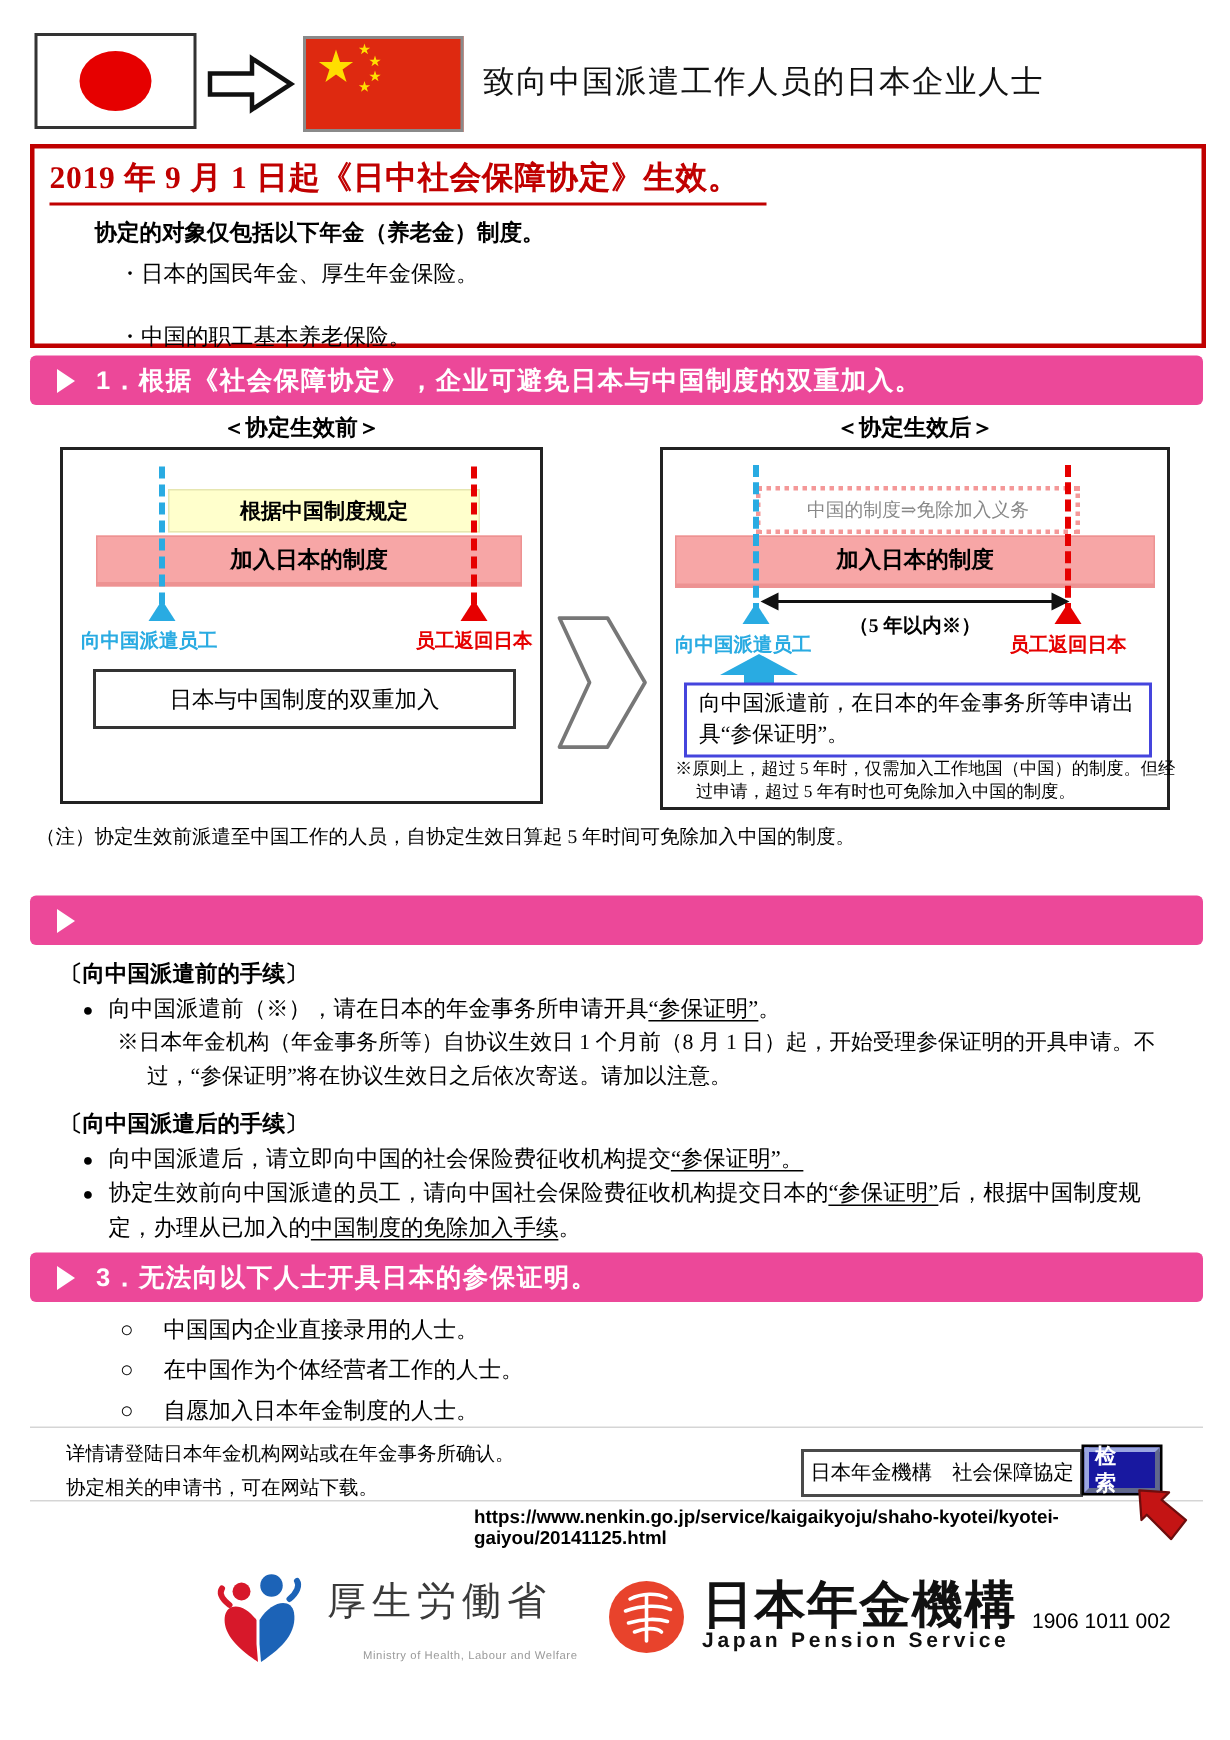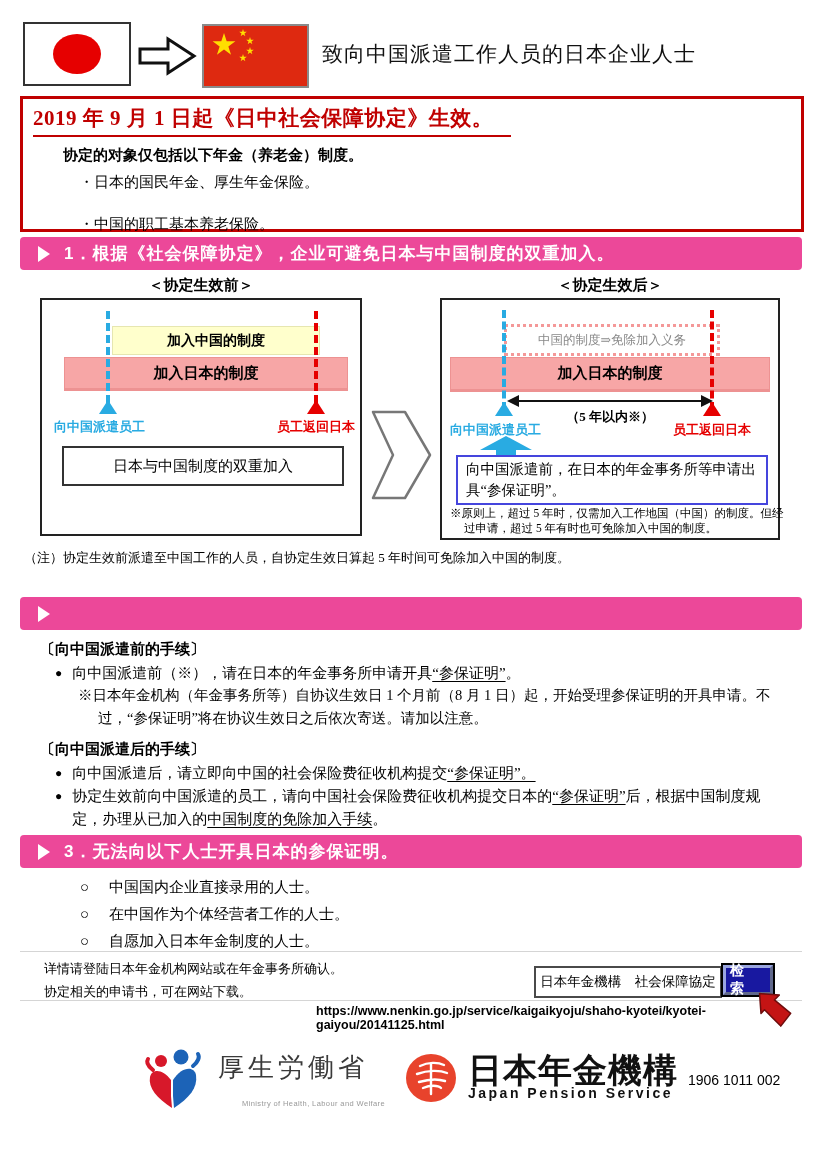--- a/index.html
+++ b/index.html
@@ -116,21 +116,21 @@
 
   <div class="abs banner sans" style="top:237px">
     <div class="tri"></div>
     <div class="lbl">1．根据《社会保障协定》，企业可避免日本与中国制度的双重加入。</div>
   </div>
 
   <div class="abs diag-title sans" style="left:40px;width:322px">＜协定生效前＞</div>
   <div class="abs diag-title sans" style="left:440px;width:340px">＜协定生效后＞</div>
 
   <div class="abs diag" style="left:40px;width:318px;height:234px">
-    <div class="abs yellowbox sans" style="left:70px;top:26px;width:206px;height:27px">加入中国的制度</div>
+    <div class="abs yellowbox sans" style="left:70px;top:26px;width:206px;height:27px">根据中国制度规定</div>
     <div class="abs pinkbox sans" style="left:22px;top:57px;width:282px;height:30px">加入日本的制度</div>
     <div class="abs dash-blue" style="left:64px;top:11px;height:92px"></div>
     <div class="abs dash-red" style="left:272px;top:11px;height:92px"></div>
     <div class="abs tri-up-blue" style="left:57px;top:100px"></div>
     <div class="abs tri-up-red" style="left:265px;top:100px"></div>
     <div class="abs lbl-blue sans" style="left:12px;top:118px;width:108px">向中国派遣员工</div>
     <div class="abs lbl-red sans" style="left:220px;top:118px;width:108px">员工返回日本</div>
     <div class="abs doublebox" style="left:20px;top:146px;width:278px;height:36px">日本与中国制度的双重加入</div>
   </div>
 

